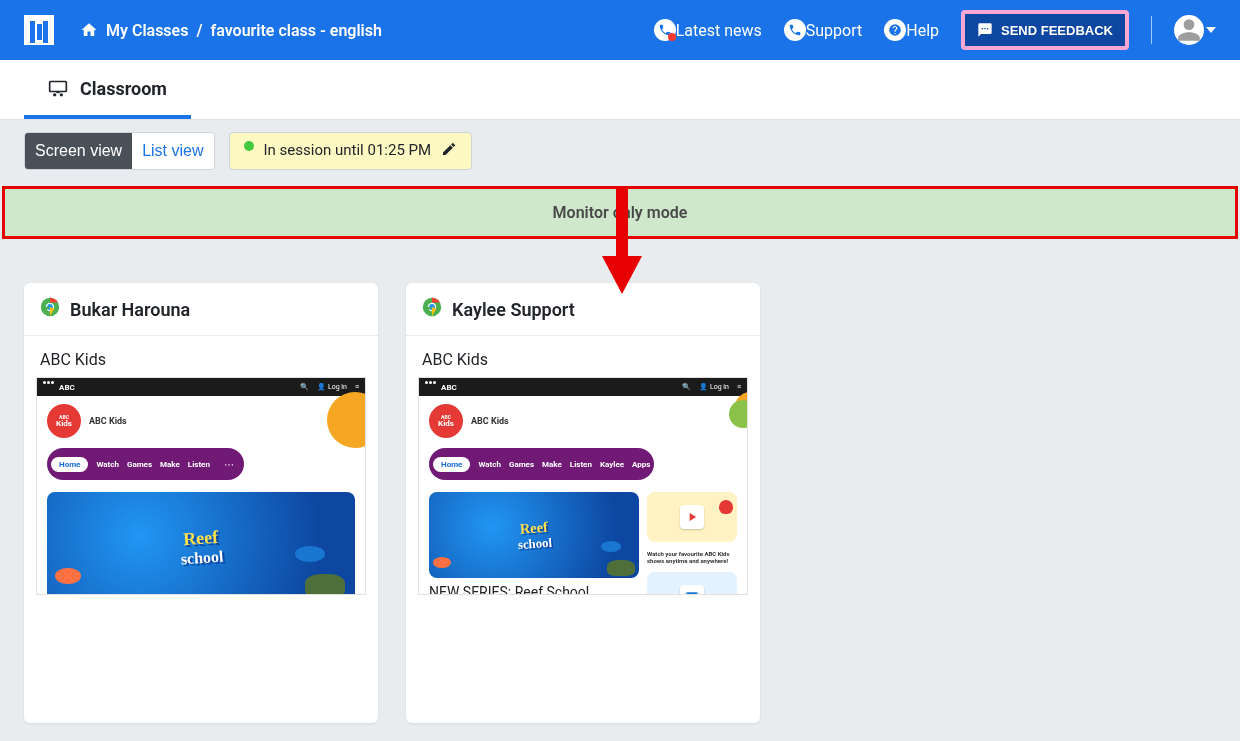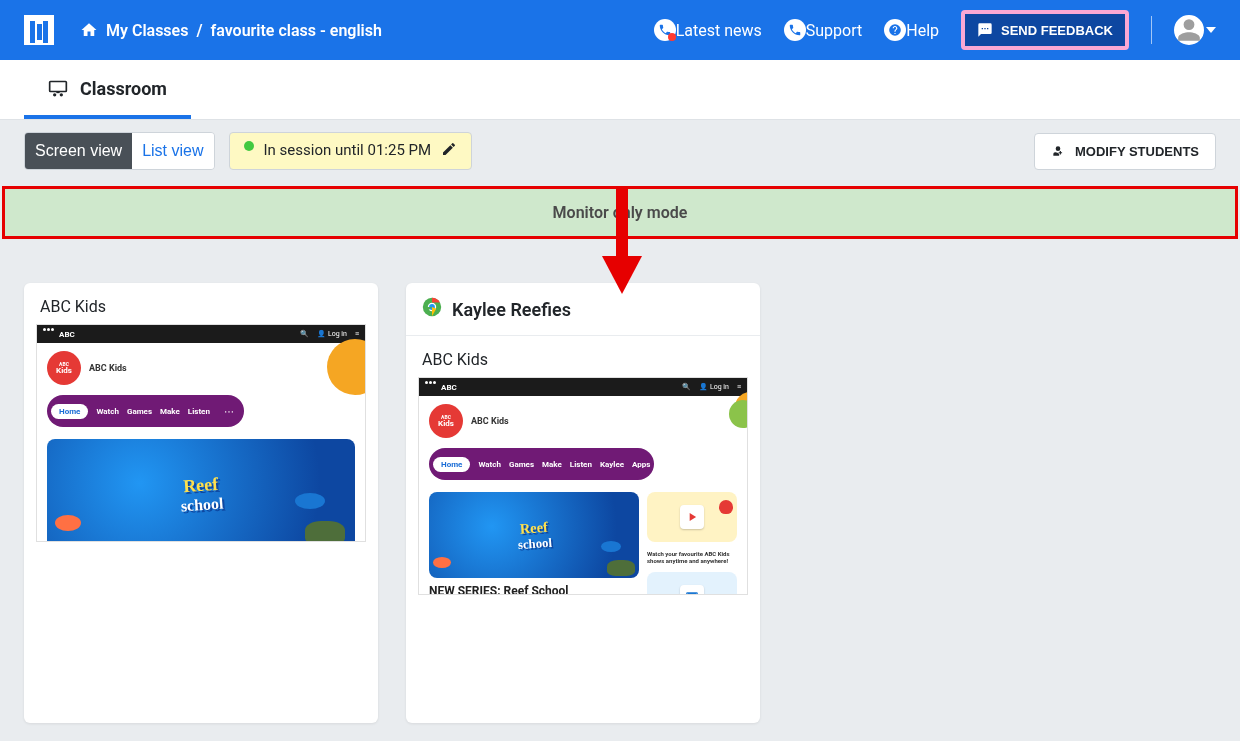--- a/index.html
+++ b/index.html
@@ -181,21 +181,21 @@
   .fish.turtle { width:40px; height:24px; background:#4e6e3a; right:10px; bottom:4px; border-radius:40% 40% 30% 30%;}
   .side-col { width:90px; display:flex; flex-direction:column; gap:6px;}
   .side-tile { height:50px; border-radius:8px; background:#fff3c4; display:flex; align-items:center; justify-content:center; position:relative;}
   .side-tile .sq { width:24px; height:24px; background:#fff; border-radius:4px; display:flex; align-items:center; justify-content:center; box-shadow:0 1px 2px rgba(0,0,0,0.2);}
   .side-tile.a .sq svg { fill:#e53935;}
   .side-tile.b { background:#e3f2fd;}
   .side-tile.b .sq svg { fill:#1976d2;}
   .side-tile .apple { position:absolute; right:4px; top:8px; width:14px; height:14px; background:#e53935; border-radius:50% 50% 45% 45%;}
   .side-text { font-size:6px; font-weight:700; color:#333; line-height:1.2; padding:2px 0;}
   .reef-caption { margin-top:6px;}
-  .reef-caption .t1 { font-size:12px; font-weight:700; color:#222;}
+  .reef-caption .t1 { font-size:14px; font-weight:400; color:#222;}
   .reef-caption .t2 { font-size:6px; color:#666;}
   .content-wrap { position:relative;}
 </style>
 </head>
 <body>
 
 <div class="topbar">
   <div class="logo">
       <span></span>
       <span></span>
@@ -277,106 +277,113 @@
     <div class="session-pill">
       <span class="green-dot"></span>
       <span>In session until 01:25 PM</span>
       <span class="pencil">
         <svg viewBox="0 0 24 24">
             <path d="M3 17.25V21h3.75L17.8 9.94l-3.75-3.75L3 17.25zM20.7 7.04a1 1 0 000-1.41l-2.34-2.34a1 1 0 00-1.41 0L15.13 5.1l3.75 3.75 1.82-1.81z"></path>
           </svg>
       </span>
     </div>
     <div class="spacer"></div>
-    <button class="btn-outline">
-      <svg viewBox="0 0 24 24" width="14" height="14" fill="#212529">
-          <path d="M12 12a4 4 0 100-8 4 4 0 000 8zm7 2h-2v-2h-2v2h-2v2h2v2h2v-2h2v-2zM4 18v2h10v-2c0-2.7-5.3-4-7-4s-3 1.3-3 4z"></path>
-        </svg>
-      <span>MODIFY STUDENTS</span>
-    </button>
   </div>
 
   <div class="arrow-ann">
     <svg viewBox="0 0 44 110">
       <rect x="16" y="0" width="12" height="70" fill="#e60000"></rect>
       <polygon points="2,70 42,70 22,108" fill="#e60000"></polygon>
     </svg>
   </div>
 
   <div class="monitor-banner">
     <span>Monitor only mode</span>
   </div>
 
   <div class="grid">
-
-    <div class="card">
-      <div class="card-sub">ABC Kids</div>
-      <div class="shot-wrap">
-        <div class="shot">
-          <div class="abc-top">
-            <div class="abc-top-left">
-              <span class="abc-dots">
-                  <span></span>
-                  <span></span>
-                  <span></span>
-                </span>
-              <span class="txt">ABC</span>
-            </div>
-            <div class="abc-top-right">
-              <span>🔍</span>
-              <span>👤 <span>Log in</span></span>
-              <span>≡</span>
-            </div>
-          </div>
-          <div class="abc-body">
-            <div class="corner-blob blob-orange"></div>
-            <div class="kids-row">
-              <div class="kids-badge">
-                  <span class="sm">ABC</span>
-                  <span>Kids</span>
-                </div>
-              <div class="kids-label">ABC Kids</div>
-            </div>
-            <div class="nav-pill">
-              <span class="home">Home</span>
-              <span class="item">Watch</span>
-              <span class="item">Games</span>
-              <span class="item">Make</span>
-              <span class="item">Listen</span>
-              <span class="more">⋯</span>
-            </div>
-            <div class="reef-area">
-              <div class="reef-tile reef-main" style="min-width:100%;">
-                <div class="reef-logo">
-                    <div class="r1">Reef</div>
-                    <div class="r2">school</div>
-                  </div>
-                <div class="fish orange"></div>
-                <div class="fish blue"></div>
-                <div class="fish turtle"></div>
-              </div>
-            </div>
-          </div>
-        </div>
-      </div>
-    </div>
 
     <div class="card">
       <div class="card-head">
         <span class="chrome-ic">
           <svg viewBox="0 0 24 24">
               <circle cx="12" cy="12" r="11" fill="#4caf50"></circle>
               <circle cx="12" cy="12" r="5" fill="#fff"></circle>
               <circle cx="12" cy="12" r="3.5" fill="#2196f3"></circle>
               <path d="M12 1a11 11 0 019.5 5.5H12V1z" fill="#f44336"></path>
               <path d="M2.5 6.5L8 16l4-4H2.5z" fill="#4caf50"></path>
               <path d="M12 23l5-9-5-2v11z" fill="#ffc107"></path>
             </svg>
         </span>
-        <span>Kaylee Reefies</span>
+        <span>Bukar Harouna</span>
+      </div>
+      <div class="card-sub">ABC Kids</div>
+      <div class="shot-wrap">
+        <div class="shot">
+          <div class="abc-top">
+            <div class="abc-top-left">
+              <span class="abc-dots">
+                  <span></span>
+                  <span></span>
+                  <span></span>
+                </span>
+              <span class="txt">ABC</span>
+            </div>
+            <div class="abc-top-right">
+              <span>🔍</span>
+              <span>👤 <span>Log in</span></span>
+              <span>≡</span>
+            </div>
+          </div>
+          <div class="abc-body">
+            <div class="corner-blob blob-orange"></div>
+            <div class="kids-row">
+              <div class="kids-badge">
+                  <span class="sm">ABC</span>
+                  <span>Kids</span>
+                </div>
+              <div class="kids-label">ABC Kids</div>
+            </div>
+            <div class="nav-pill">
+              <span class="home">Home</span>
+              <span class="item">Watch</span>
+              <span class="item">Games</span>
+              <span class="item">Make</span>
+              <span class="item">Listen</span>
+              <span class="more">⋯</span>
+            </div>
+            <div class="reef-area">
+              <div class="reef-tile reef-main" style="min-width:100%;">
+                <div class="reef-logo">
+                    <div class="r1">Reef</div>
+                    <div class="r2">school</div>
+                  </div>
+                <div class="fish orange"></div>
+                <div class="fish blue"></div>
+                <div class="fish turtle"></div>
+              </div>
+            </div>
+          </div>
+        </div>
+      </div>
+    </div>
+
+    <div class="card">
+      <div class="card-head">
+        <span class="chrome-ic">
+          <svg viewBox="0 0 24 24">
+              <circle cx="12" cy="12" r="11" fill="#4caf50"></circle>
+              <circle cx="12" cy="12" r="5" fill="#fff"></circle>
+              <circle cx="12" cy="12" r="3.5" fill="#2196f3"></circle>
+              <path d="M12 1a11 11 0 019.5 5.5H12V1z" fill="#f44336"></path>
+              <path d="M2.5 6.5L8 16l4-4H2.5z" fill="#4caf50"></path>
+              <path d="M12 23l5-9-5-2v11z" fill="#ffc107"></path>
+            </svg>
+        </span>
+        <span>Kaylee Support</span>
       </div>
       <div class="card-sub">ABC Kids</div>
       <div class="shot-wrap">
         <div class="shot">
           <div class="abc-top">
             <div class="abc-top-left">
               <span class="abc-dots">
                   <span></span>
                   <span></span>
                   <span></span>

